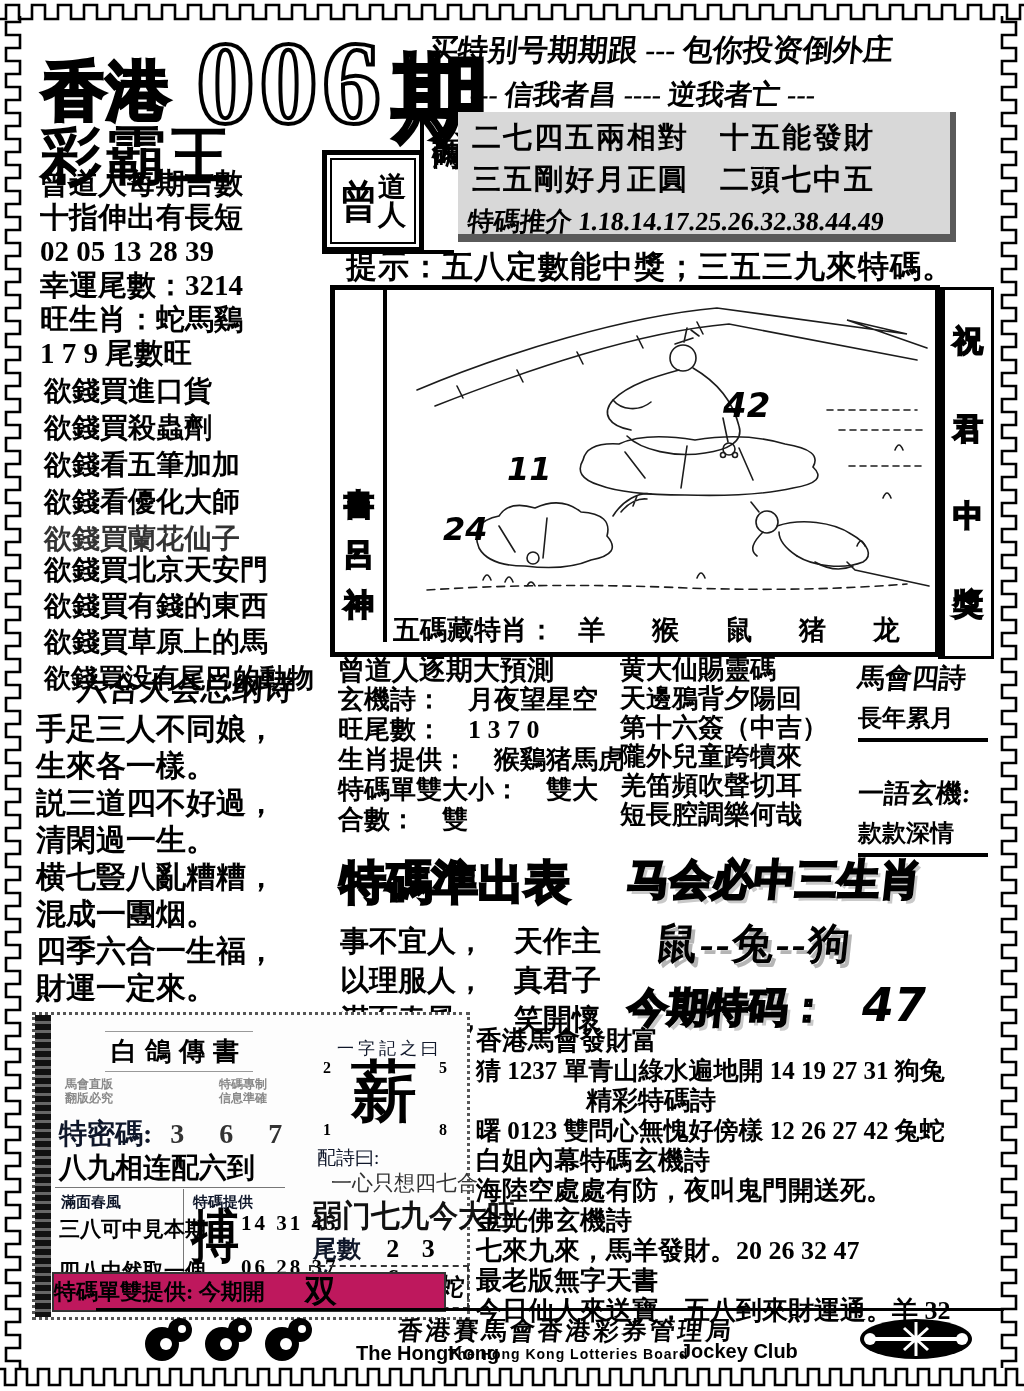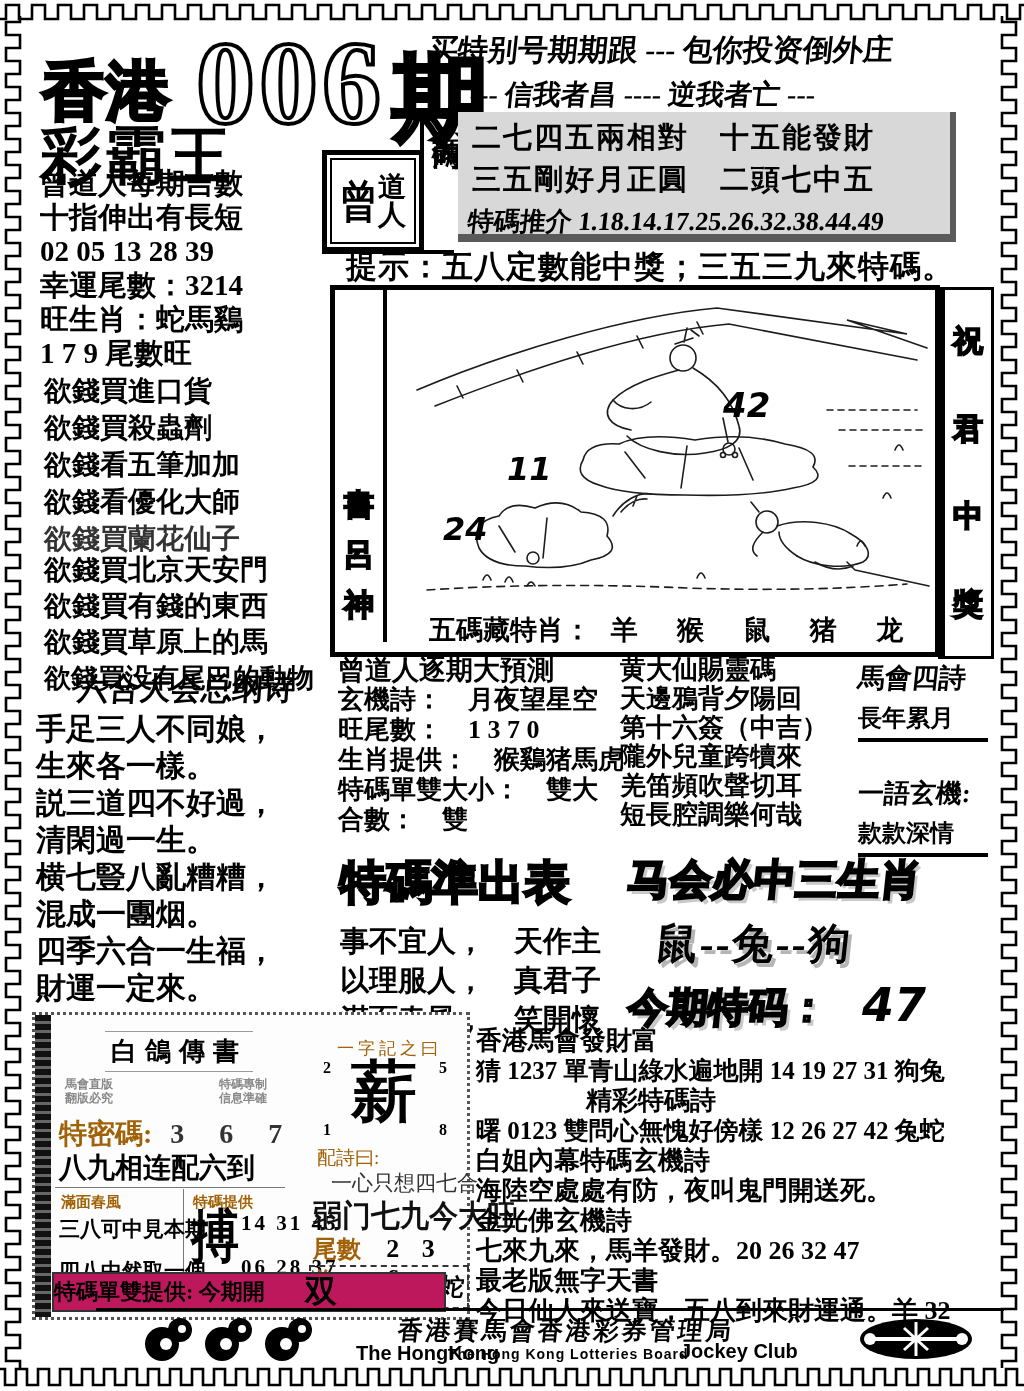--- a/index.html
+++ b/index.html
@@ -17,21 +17,21 @@
   .skew{transform:skewX(-6deg);}
   
   .graybox{background:#d8d8d8;border-right:6px solid #5a5a5a;border-bottom:8px solid #5a5a5a;}
   .vtext{writing-mode:vertical-rl;text-orientation:upright;}
   
   #pic-frame{border:5px solid #000;background:#fff;}
   #pic-leftstrip{border-right:4px solid #000;}
   .handnum{font-family:"DejaVu Sans","Liberation Sans",sans-serif;font-weight:bold;font-style:italic;}
   
   #pigeon{border:3px dotted #555;background:#fdfdfd;}
-  .faded{color:#a16207;}
+  .faded{color:#0f172a;}
   .tinygray{color:#888;font-size:12px;line-height:14px;font-weight:bold;}
   .boxed{border:2px solid #333;}
   .underlined{border-bottom:4px solid #000;}
   .seal-outer{border:5px solid #000;}
   .seal-inner{border:2px solid #000;display:flex;align-items:center;justify-content:center;}
   .caption-row{display:flex;align-items:flex-end;}
   .rightstrip-col{display:flex;flex-direction:column;justify-content:space-around;align-items:center;}
 </style>
 </head>
 <body>
@@ -170,21 +170,21 @@
         <path d="M96 290 q4 -10 8 0 M118 292 q4 -10 8 0 M310 288 q4 -10 8 0 M470 256 q4 -10 8 0 M496 208 q4 -10 8 0 M508 160 q4 -10 8 0 M140 296 q4 -8 8 0"></path>
         <path d="M440 120 H530 M452 140 H540 M462 176 H536" stroke-dasharray="6 5"></path>
         <path d="M40 300 Q160 292 300 298 Q420 302 520 294" stroke-dasharray="8 6"></path>
       </g>
     </svg>
 
     <span class="abs handnum" style="left:388px;top:95px;font-size:34px;">42</span>
     <span class="abs handnum" style="left:172px;top:160px;font-size:32px;">11</span>
     <span class="abs handnum" style="left:108px;top:220px;font-size:32px;">24</span>
 
-    <div class="abs caption-row" style="left:58px;right:12px;bottom:4px;margin-left:36px;">
+    <div class="abs caption-row" style="left:58px;right:12px;bottom:4px;">
       <span class="b nowrap" style="font-size:27px;">五碼藏特肖：</span>
       <span style="flex:1;display:flex;justify-content:space-around;">
         <span class="b" style="font-size:27px;">羊</span>
         <span class="b" style="font-size:27px;">猴</span>
         <span class="b" style="font-size:27px;">鼠</span>
         <span class="b" style="font-size:27px;">猪</span>
         <span class="b" style="font-size:27px;">龙</span>
       </span>
     </div>
   </div>

